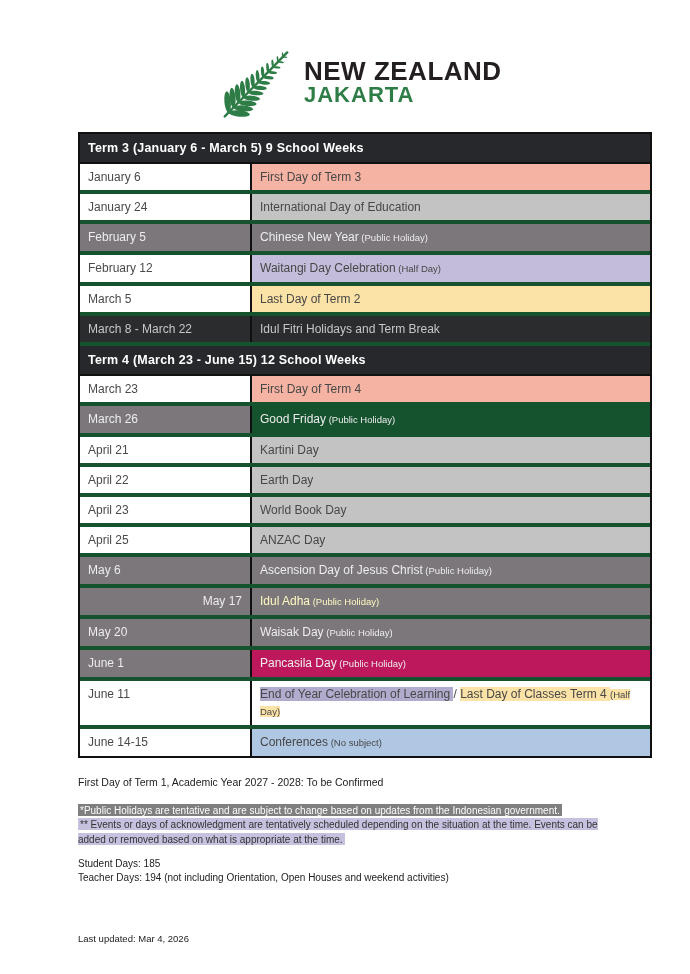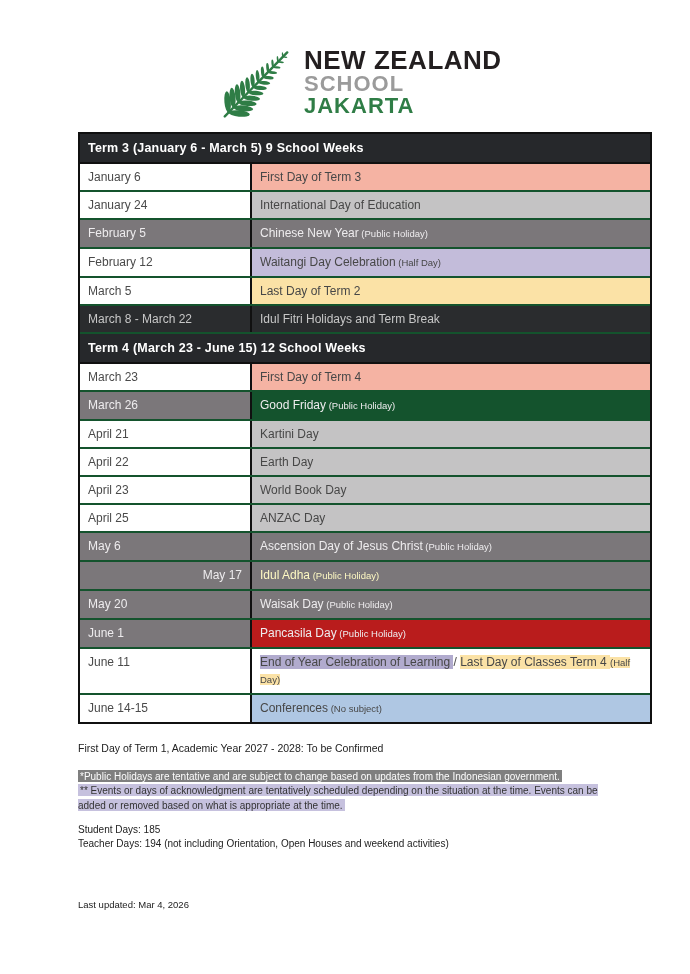--- a/index.html
+++ b/index.html
@@ -13,21 +13,21 @@
     margin:44px 0 0 220px; height:76px; }
   .fern { width:80px; height:78px; margin-right:4px; flex:0 0 auto; }
   .logo-text { display:flex; flex-direction:column; justify-content:center; }
   .logo-line1 { font-size:26px; font-weight:bold; letter-spacing:0.5px; line-height:25px; }
   .logo-line2 { font-size:22px; font-weight:bold; letter-spacing:1px; line-height:22px; }
   .logo-line3 { font-size:22px; font-weight:bold; letter-spacing:1px; line-height:22px; }
   
   .cal-table { margin:12px 0 0 78px; width:574px; border:2px solid #101010; }
   .sec-header { color:#ffffff; font-weight:bold; font-size:12.5px;
     padding:6px 8px; line-height:16px; border-bottom:2px solid #101010; letter-spacing:0.2px; }
-  .cal-row { display:flex; border-bottom:2px solid #14532d; }
+  .cal-row { display:flex; border-bottom:4px solid #14532d; }
   .cal-row:last-child { border-bottom:none; }
   .cell { font-size:12px; line-height:16px; padding:5px 8px; }
   .date-cell { flex:0 0 172px; width:172px; border-right:2px solid #101010; }
   .event-cell { flex:1 1 auto; }
   .small-note { font-size:9.5px; }
   
   .footer { margin:17px 0 0 78px; width:534px; }
   .confirm-line { font-size:10.5px; line-height:14px; color:#222; }
   .notes { margin-top:14px; font-size:10px; line-height:14.5px; }
   .note-hl-gray  { padding:0.5px 2px; }
@@ -65,21 +65,20 @@
           <ellipse transform="translate(65.7 23.6) rotate(-95)" rx="4.7" ry="1.4"></ellipse>
           <ellipse transform="translate(70.9 28.7) rotate(5)" rx="4.7" ry="1.4"></ellipse>
           <ellipse transform="translate(72.0 18.2) rotate(-95)" rx="3.8" ry="1.1"></ellipse>
           <ellipse transform="translate(76.1 22.3) rotate(5)" rx="3.8" ry="1.1"></ellipse>
           <ellipse transform="translate(78.2 12.8) rotate(-95)" rx="2.9" ry="0.9"></ellipse>
           <ellipse transform="translate(81.3 15.9) rotate(5)" rx="2.9" ry="0.9"></ellipse>
         </g>
     </svg>
     <div class="logo-text">
       <div class="logo-line1" style="color: rgb(35, 31, 32);">NEW ZEALAND</div>
-      <div class="logo-line2" style="color: rgb(155, 155, 155);">SCHOOL</div>
       <div class="logo-line3" style="color: rgb(47, 125, 70);">JAKARTA</div>
     </div>
   </div>
 
   <div class="cal-table">
       <div class="sec-header" style="background: rgb(38, 40, 43); color: rgb(255, 255, 255);">Term 3 (January 6 - March 5) 9 School Weeks</div>
       <div class="cal-row">
         <div class="cell date-cell" style="background: rgb(255, 255, 255); color: rgb(74, 74, 74);">January 6</div>
         <div class="cell event-cell" style="background: rgb(245, 179, 163); color: rgb(71, 71, 71);"><span>First Day of Term 3</span></div>
       </div>
@@ -135,21 +134,21 @@
       <div class="cal-row">
         <div class="cell date-cell" style="background: rgb(123, 119, 122); color: rgb(238, 236, 238); text-align: right;">May 17</div>
         <div class="cell event-cell" style="background: rgb(123, 119, 122); color: #fef9c3;"><span>Idul Adha</span><span class="small-note"> (Public Holiday)</span></div>
       </div>
       <div class="cal-row">
         <div class="cell date-cell" style="background: rgb(123, 119, 122); color: rgb(238, 236, 238);">May 20</div>
         <div class="cell event-cell" style="background: rgb(123, 119, 122); color: rgb(238, 236, 238);"><span>Waisak Day</span><span class="small-note"> (Public Holiday)</span></div>
       </div>
       <div class="cal-row">
         <div class="cell date-cell" style="background: rgb(123, 119, 122); color: rgb(238, 236, 238);">June 1</div>
-        <div class="cell event-cell" style="background: #b91c1c; color: rgb(238, 236, 238);"><span>Pancasila Day</span><span class="small-note"> (Public Holiday)</span></div>
+        <div class="cell event-cell" style="background: #be185d; color: rgb(238, 236, 238);"><span>Pancasila Day</span><span class="small-note"> (Public Holiday)</span></div>
       </div>
       <div class="cal-row">
         <div class="cell date-cell" style="background: rgb(255, 255, 255); color: rgb(74, 74, 74);">June 11</div>
         <div class="cell event-cell" style="background: rgb(255, 255, 255); color: rgb(71, 71, 71);"><span style="background: rgb(177, 171, 206);">End of Year Celebration of Learning </span><span>/ </span><span style="background: rgb(251, 226, 166);">Last Day of Classes Term 4 </span><span class="small-note" style="background: rgb(251, 226, 166);">(Half Day)</span></div>
       </div>
       <div class="cal-row">
         <div class="cell date-cell" style="background: rgb(255, 255, 255); color: rgb(74, 74, 74);">June 14-15</div>
         <div class="cell event-cell" style="background: rgb(175, 199, 227); color: rgb(71, 71, 71);"><span>Conferences</span><span class="small-note"> (No subject)</span></div>
       </div>
     </div>

